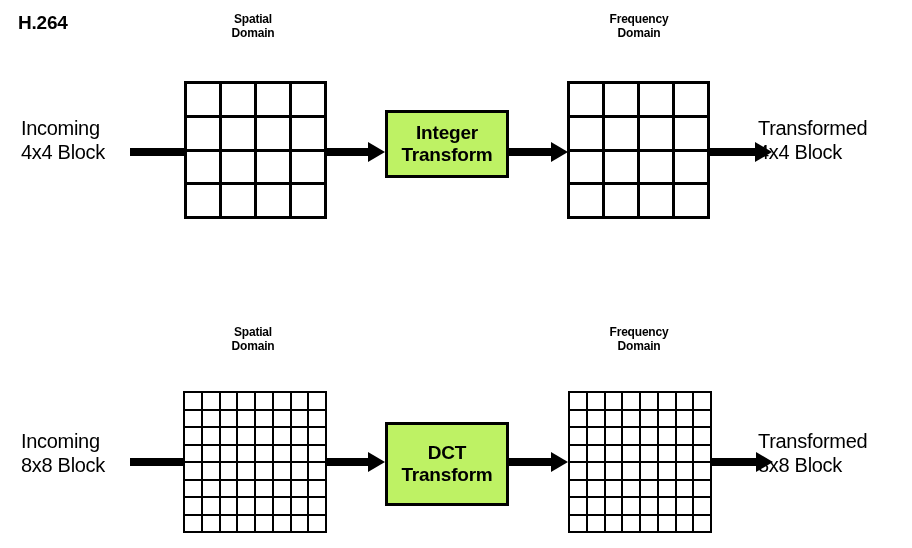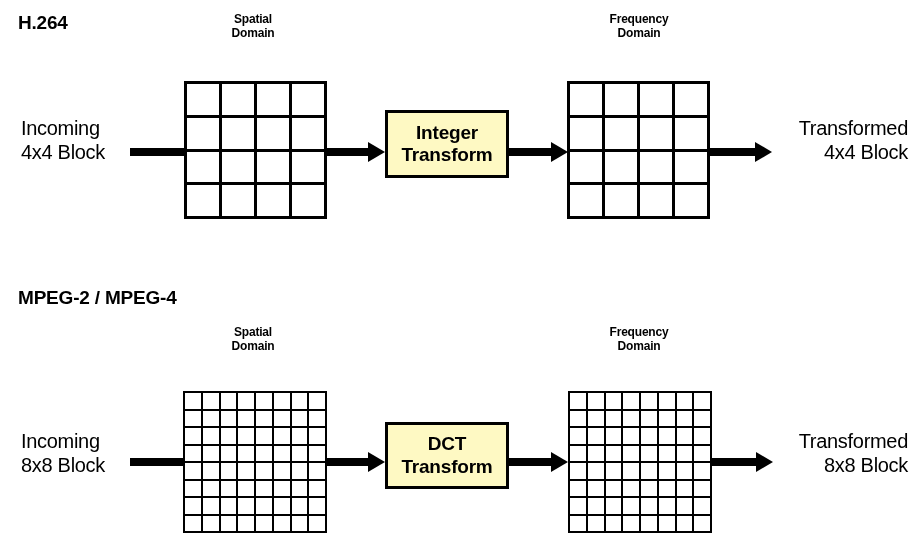--- a/index.html
+++ b/index.html
@@ -37,26 +37,26 @@
   }
   .endLabel {
     position: absolute;
     font-size: 20px;
     font-weight: 400;
     line-height: 1.18;
     white-space: pre-line;
     letter-spacing: -0.3px;
   }
   .endLabel.left  { text-align: left; }
-  .endLabel.right { text-align: right; }
+  .endLabel.right { text-align: left; }
 
   
   .xformBox {
     position: absolute;
-    background: #fef9c3;
+    background: #bef264;
     border: 3px solid #000000;
     box-sizing: border-box;
     display: flex;
     align-items: center;
     justify-content: center;
   }
   .xformBox .boxText {
     font-size: 19px;
     font-weight: 700;
     text-align: center;
@@ -186,21 +186,20 @@
     </div>
 
   <div class="conn" style="left:710px; top:142px; width:62px; height:20px;">
     <div class="shaft" style="width:48px;"></div>
     <div class="head" style="left:45px;"></div>
   </div>
 
   <div class="endLabel right" style="left:758px; top:117px; width:150px;">Transformed
 4x4 Block</div>
 
-  <div class="sectionTitle" style="left:18px; top:288px;">MPEG-2 / MPEG-4</div>
 
   <div class="domainLabel" style="left:173px; top:325px; width:160px;">Spatial
 Domain</div>
 
   <div class="domainLabel" style="left:559px; top:325px; width:160px;">Frequency
 Domain</div>
 
   <div class="endLabel left" style="left:21px; top:430px; width:140px;">Incoming
 8x8 Block</div>
 
@@ -274,21 +273,21 @@
       <div></div>
       <div></div>
       <div></div>
     </div>
 
   <div class="conn" style="left:327px; top:452px; width:58px; height:20px;">
     <div class="shaft" style="width:44px;"></div>
     <div class="head" style="left:41px;"></div>
   </div>
 
-  <div class="xformBox" style="left:385px; top:422px; width:124px; height:67px;">
+  <div class="xformBox" style="left:385px; top:422px; width:124px; height:84px;">
     <div class="boxText">DCT
 Transform</div>
   </div>
 
   <div class="conn" style="left:509px; top:452px; width:60px; height:20px;">
     <div class="shaft" style="width:45px;"></div>
     <div class="head" style="left:42px;"></div>
   </div>
 
   <div class="grid g8" id="grid-mpeg-freq" style="left:568px; top:391px; width:144px; height:142px;

